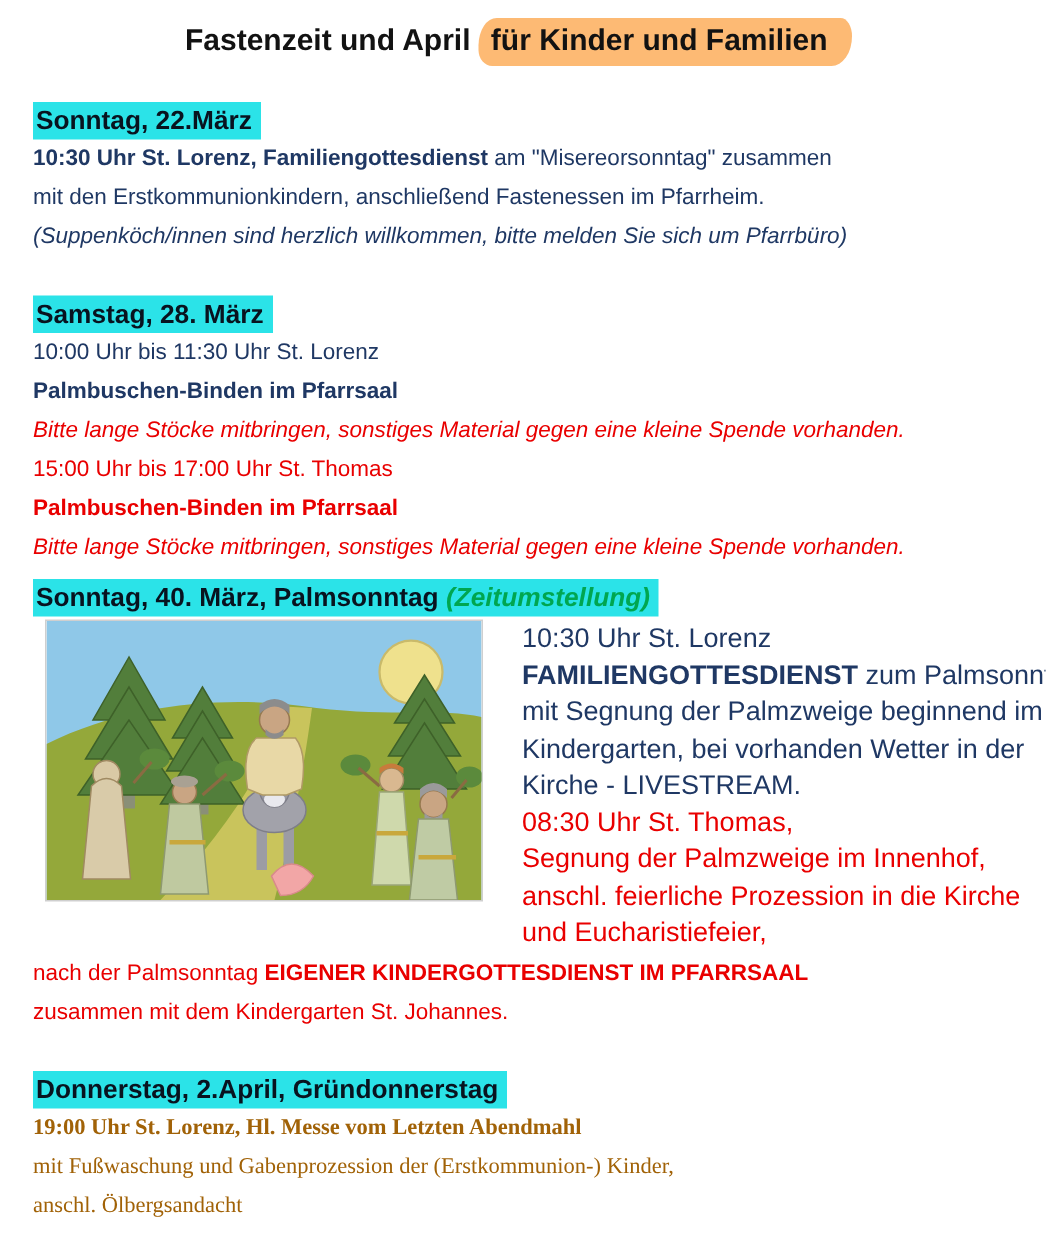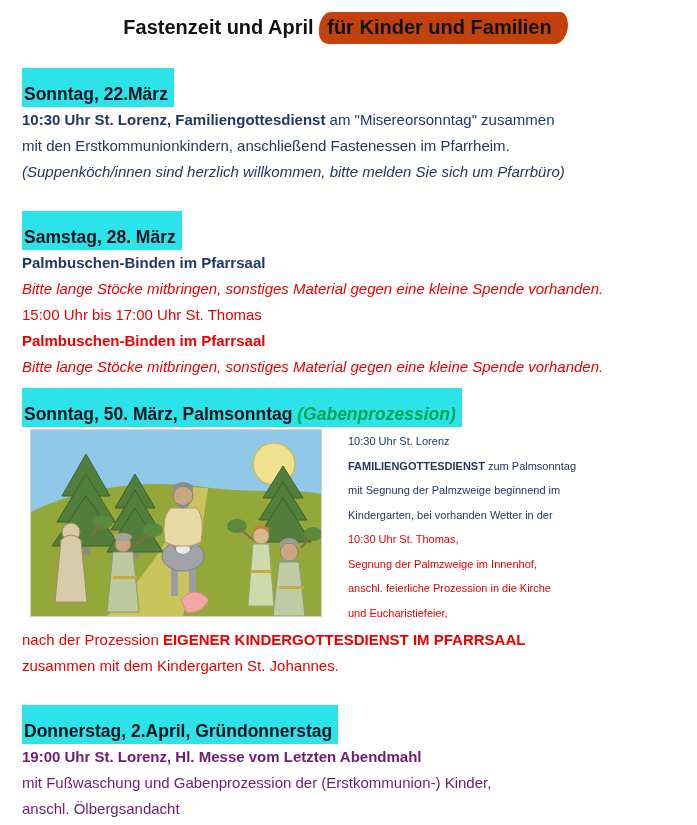--- a/index.html
+++ b/index.html
@@ -6,73 +6,74 @@
   body{
     width:697px;height:825px;background:#ffffff;overflow:hidden;
     font-family:"Liberation Sans",sans-serif;color:#1F3864;
   }
   .doc{padding:12px 28px 0 22px;}
   .title{
     margin:0;text-align:center;font-size:20px;font-weight:bold;color:#121212;
     line-height:30px;
   }
   .marker{
-    background:#c2410c;
+    background:#fdba74;
     border-radius:16px 10px 18px 12px / 24px 16px 26px 14px;
     padding:4px 16px 6px 8px;
   }
   .sec{display:block;}
   .sec-h{
     display:inline-block;background:#2BE3E8;color:#08131f;
     font-weight:bold;font-size:17.5px;line-height:21px;
-    padding:16px 6px 2px 2px;margin:0;
+    padding:2px 6px 2px 2px;margin:0;
   }
   .line{font-size:15px;line-height:26px;white-space:nowrap;}
   .b{font-weight:bold;}
   .i{font-style:italic;}
   .red{color:#E90000;}
   .navy{color:#1F3864;}
-  .blk{color:#701a75;}
+  .blk{color:#a16207;font-family:Liberation Serif, serif;}
   .grn{color:#00A650;}
   #s1{margin-top:26px;}
   #s2{margin-top:26px;}
   #s3{margin-top:8px;}
   #s4{margin-top:26px;}
   .palm-row{display:flex;margin-top:2px;align-items:flex-start;}
   .palm-fig{flex:none;width:290px;height:186px;margin-left:8px;border:1px solid #cfcfcf;}
   .palm-fig svg{display:block;width:100%;height:100%;}
   .palm-text{margin-left:26px;min-width:0;}
-  .palm-text .line{line-height:24.5px;font-size:11px;}
+  .palm-text .line{line-height:24.5px;font-size:18px;}
   .full-lines{margin-top:2px;}
 </style>
 </head>
 <body>
 
 <div class="doc">
 
   <h1 class="title"><span>Fastenzeit und April </span><span class="marker">für Kinder und Familien</span></h1>
 
   <div class="sec" id="s1">
     <span class="sec-h">Sonntag, 22.März</span>
     <div class="line navy"><span class="b">10:30 Uhr St. Lorenz, Familiengottesdienst</span><span> am "Misereorsonntag" zusammen</span></div>
     <div class="line navy">mit den Erstkommunionkindern, anschließend Fastenessen im Pfarrheim.</div>
     <div class="line navy i">(Suppenköch/innen sind herzlich willkommen, bitte melden Sie sich um Pfarrbüro)</div>
   </div>
 
   <div class="sec" id="s2">
     <span class="sec-h">Samstag, 28. März</span>
+    <div class="line navy">10:00 Uhr bis 11:30 Uhr St. Lorenz</div>
     <div class="line navy b">Palmbuschen-Binden im Pfarrsaal</div>
     <div class="line red i">Bitte lange Stöcke mitbringen, sonstiges Material gegen eine kleine Spende vorhanden.</div>
     <div class="line red">15:00 Uhr bis 17:00 Uhr St. Thomas</div>
     <div class="line red b">Palmbuschen-Binden im Pfarrsaal</div>
     <div class="line red i">Bitte lange Stöcke mitbringen, sonstiges Material gegen eine kleine Spende vorhanden.</div>
   </div>
 
   <div class="sec" id="s3">
-    <span class="sec-h"><span>Sonntag, 50. März, Palmsonntag</span>&nbsp;<span class="grn i">(Gabenprozession)</span></span>
+    <span class="sec-h"><span>Sonntag, 40. März, Palmsonntag</span>&nbsp;<span class="grn i">(Zeitumstellung)</span></span>
 
     <div class="palm-row">
       <div class="palm-fig">
         <svg viewBox="0 0 290 186" preserveAspectRatio="none">
           <rect x="0" y="0" width="290" height="186" fill="#8FC8E8"></rect>
           <circle cx="243" cy="34" r="21" fill="#EFE18D" stroke="#C9BA6A" stroke-width="1.5"></circle>
           <path d="M0,82 C60,52 130,50 180,58 C230,64 264,58 290,64 L290,186 L0,186 Z" fill="#94A83A"></path>
           <path d="M158,57 C150,95 118,142 76,186 L152,186 C164,140 172,95 177,58 Z" fill="#C9C45C"></path>
           <g fill="#527E3B" stroke="#3E6129" stroke-width="1">
             <rect x="51" y="112" width="8" height="13" fill="#8A8F77" stroke="none"></rect>
@@ -138,29 +139,30 @@
           </g>
           <path d="M150,170 Q163,154 178,170 Q171,183 156,183 Z" fill="#F2A6A6" stroke="#D88A8A" stroke-width="1"></path>
         </svg>
       </div>
 
       <div class="palm-text">
         <div class="line navy">10:30 Uhr St. Lorenz</div>
         <div class="line navy"><span class="b">FAMILIENGOTTESDIENST</span><span> zum Palmsonntag</span></div>
         <div class="line navy">mit Segnung der Palmzweige beginnend im</div>
         <div class="line navy">Kindergarten, bei vorhanden Wetter in der</div>
-        <div class="line red">10:30 Uhr St. Thomas,</div>
+        <div class="line navy">Kirche - LIVESTREAM.</div>
+        <div class="line red">08:30 Uhr St. Thomas,</div>
         <div class="line red">Segnung der Palmzweige im Innenhof,</div>
         <div class="line red">anschl. feierliche Prozession in die Kirche</div>
         <div class="line red">und Eucharistiefeier,</div>
       </div>
     </div>
 
     <div class="full-lines">
-      <div class="line red"><span>nach der Prozession </span><span class="b">EIGENER KINDERGOTTESDIENST IM PFARRSAAL</span></div>
+      <div class="line red"><span>nach der Palmsonntag </span><span class="b">EIGENER KINDERGOTTESDIENST IM PFARRSAAL</span></div>
       <div class="line red">zusammen mit dem Kindergarten St. Johannes.</div>
     </div>
   </div>
 
   <div class="sec" id="s4">
     <span class="sec-h">Donnerstag, 2.April, Gründonnerstag</span>
     <div class="line blk b">19:00 Uhr St. Lorenz, Hl. Messe vom Letzten Abendmahl</div>
     <div class="line blk">mit Fußwaschung und Gabenprozession der (Erstkommunion-) Kinder,</div>
     <div class="line blk"> anschl. Ölbergsandacht</div>
   </div>

